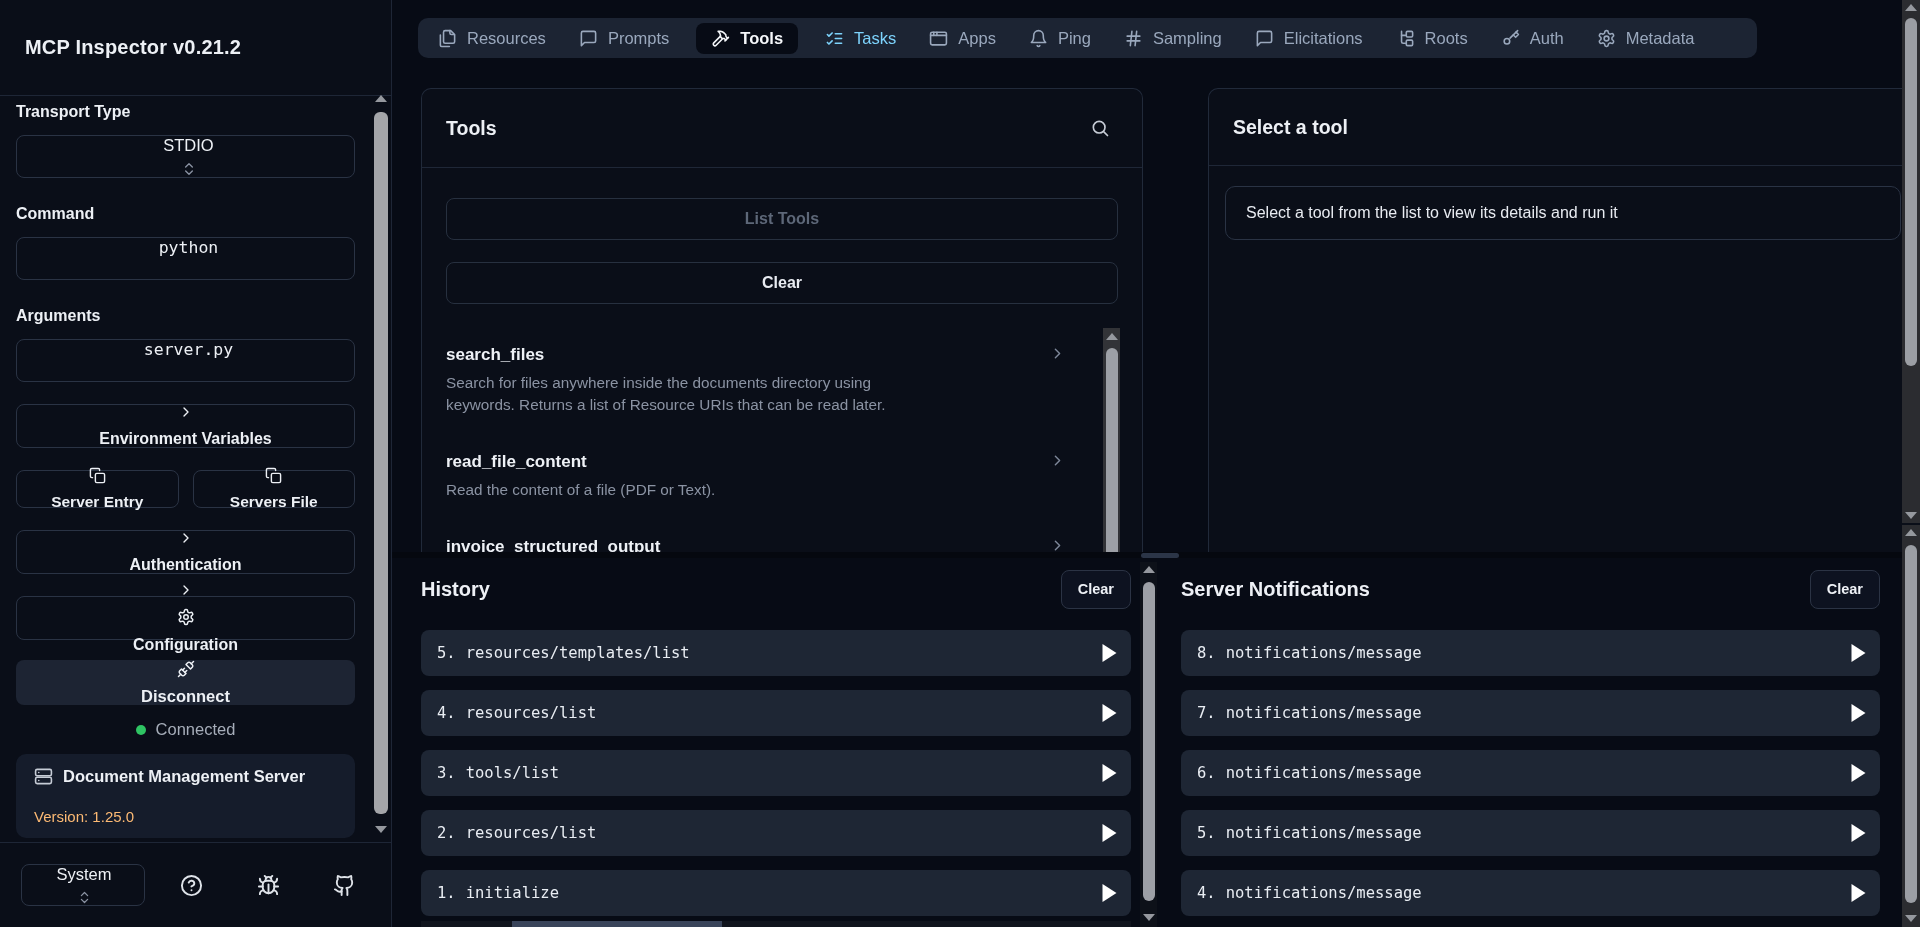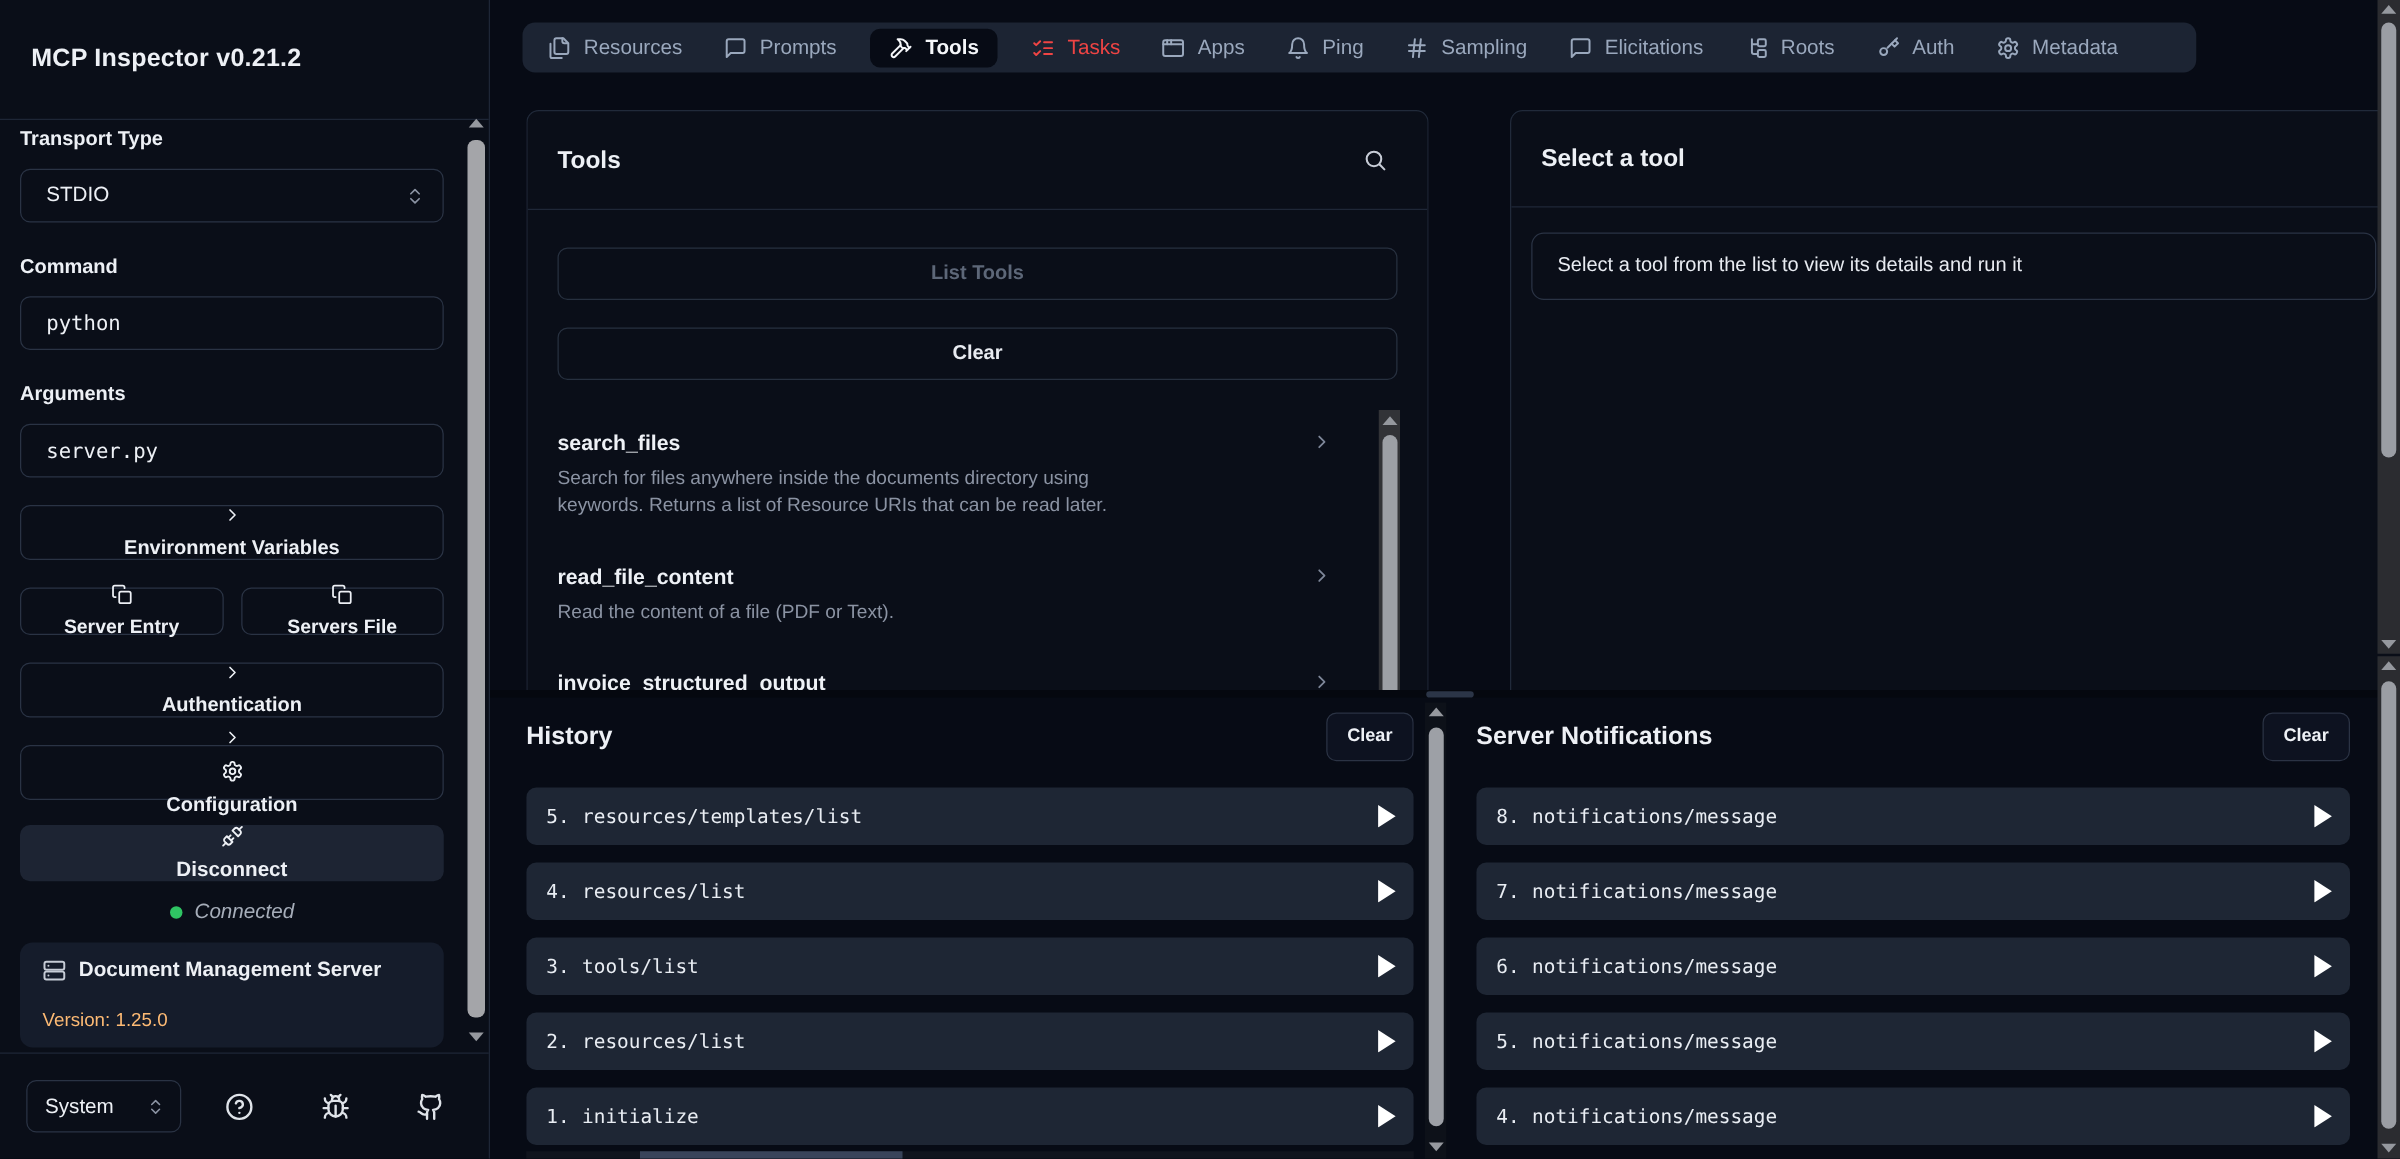--- a/index.html
+++ b/index.html
@@ -8,34 +8,34 @@
   .app { position:relative; width:1920px; height:927px; display:flex; }
 
   
   .sidebar { position:relative; width:392px; height:100%; background:#0a0e18;
     border-right:1px solid #1e2636; flex:0 0 392px; }
   .sb-header { height:96px; border-bottom:1px solid #1e2636; display:flex; align-items:center; padding:0 25px; }
   .sb-header h1 { font-size:20px; font-weight:700; letter-spacing:.2px; }
   .sb-content { position:absolute; top:88px; left:0; right:24px; bottom:85px; padding:15px 12px 0 16px; overflow:hidden; }
   .sb-label { font-size:16px; font-weight:600; margin-bottom:14px; }
   .fieldbox { height:43px; border:1px solid #2a3344; border-radius:8px; display:flex; align-items:center;
-    padding:0 14px 0 20px; background:transparent; width:100%; color:#edf0f5; }
+    padding:0 14px 0 20px; background:transparent; width:100%; color:#edf0f5;flex-direction:column; }
   .fieldbox .grow { flex:1; text-align:left; font-size:16.5px; }
   .mono { font-family:"DejaVu Sans Mono","Liberation Mono",monospace; font-size:15px; }
   .mb27{margin-bottom:27px}.mb22{margin-bottom:22px}.mb20{margin-bottom:20px}.mb15{margin-bottom:15px}
   .wbtn { width:100%; height:44px; border:1px solid #2a3344; border-radius:8px; background:transparent;
     color:#edf0f5; font-size:16px; font-weight:600; display:flex; align-items:center; justify-content:center;
     gap:10px; font-family:inherit; cursor:pointer;flex-direction:column; }
   .row2 { display:flex; gap:14px; }
   .row2 .wbtn { height:38px; font-size:15.5px; gap:9px; }
   .row2 .wbtn.filled { height:45px; font-size:16.5px; }
   .filled { background:#1d2433; border:none; }
   .statusline { display:flex; align-items:center; justify-content:center; gap:10px; margin-bottom:15px; }
   .dot { width:10px; height:10px; border-radius:50%; background:#2fc463; }
-  .statusline span { font-size:16.5px; color:#a6adb9;font-style:italic; }
+  .statusline span { font-size:16.5px; color:#a6adb9; }
   .server-card { background:#151c2b; border-radius:10px; padding:13px 18px 13px 18px; }
   .sc-top { display:flex; align-items:center; gap:10px; }
   .sc-top span { font-size:16.5px; font-weight:600; }
   .sc-ver { margin-top:22px; font-size:15px; color:#fdba74; }
   .sb-bottom { position:absolute; left:0; right:0; bottom:0; height:85px; border-top:1px solid #1e2636;
     display:flex; align-items:center; padding:0 21px; }
   .theme-select { width:124px; height:42px; font-size:17px; }
   .sb-icons { margin-left:auto; margin-right:14px; width:176px; display:flex; justify-content:space-between; color:#dfe3e9; }
   .iconbtn { background:none; border:none; color:#dfe3e9; cursor:pointer; display:flex; align-items:center; }
 
@@ -52,21 +52,21 @@
   .sb-scroll .arrow.up { top:5px; } .sb-scroll .arrow.down { bottom:7px; }
 
   
   .main { position:relative; flex:1; height:100%; }
 
   .navbar { position:absolute; left:26px; top:18px; width:1339px; height:40px; background:#1c2433;
     border-radius:10px; display:flex; align-items:center; padding:0 20px; gap:33px; }
   .tab { display:flex; align-items:center; gap:10px; background:none; border:none; color:#9aa8bd;
     font-size:16.5px; font-family:inherit; cursor:pointer; }
   .tab.active { background:#070b15; color:#f5f7fa; border-radius:8px; padding:6px 15px; margin:0 -6px; font-weight:600; }
-  .tab.disabled { color:#ef4444; cursor:default; }
+  .tab.disabled { color:#7dd3fc; cursor:default; }
   .ic { flex:0 0 auto; }
 
   .panel { position:absolute; top:88px; height:464px; background:#0a0e18; border:1px solid #212a3a;
     border-bottom:none; border-radius:10px 10px 0 0; overflow:hidden; }
   .tools-panel { left:29px; width:722px; }
   .detail-panel { left:774px; width:718px;margin-left:42px; }
   .panel-header { height:79px; border-bottom:1px solid #1f2737; display:flex; align-items:center; padding:0 24px; }
   .panel-header h2 { font-size:19.5px; font-weight:700; }
   .panel-header .spacer { flex:1; }
   .searchbtn { background:none; border:none; color:#c7ccd6; cursor:pointer; margin-right:8px; display:flex; }

